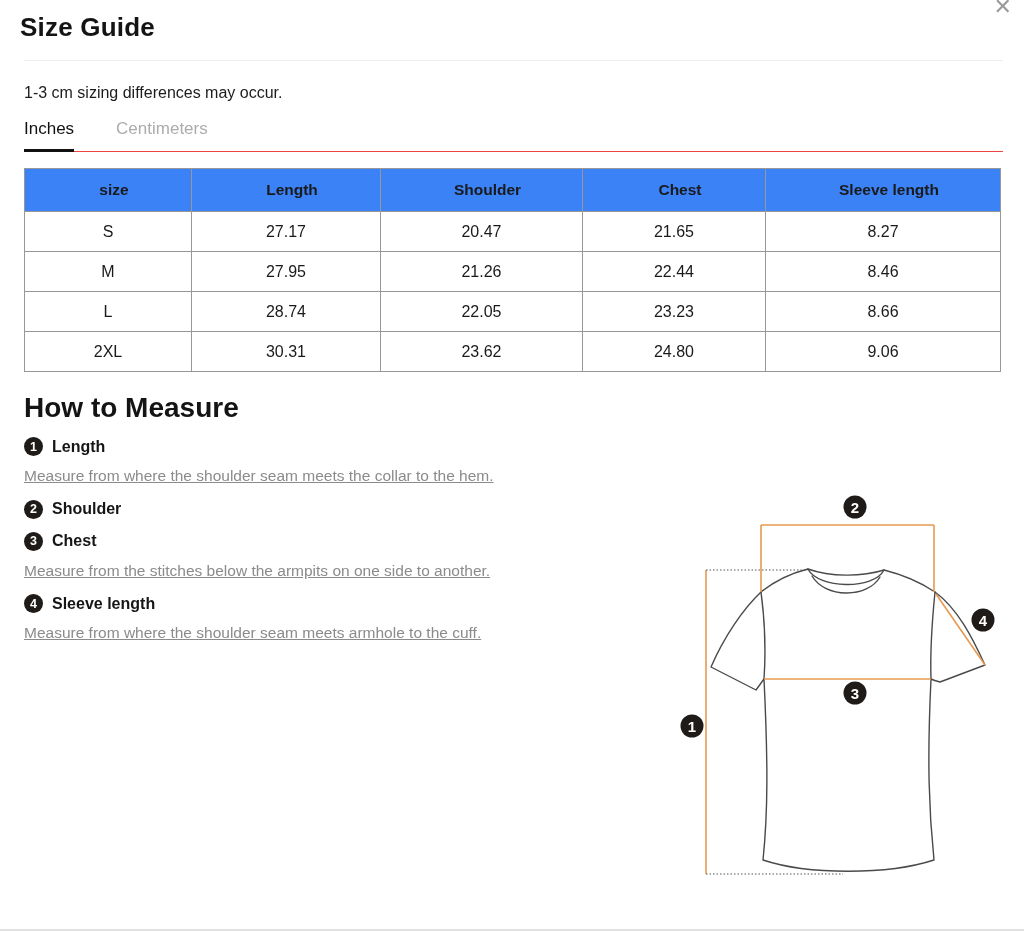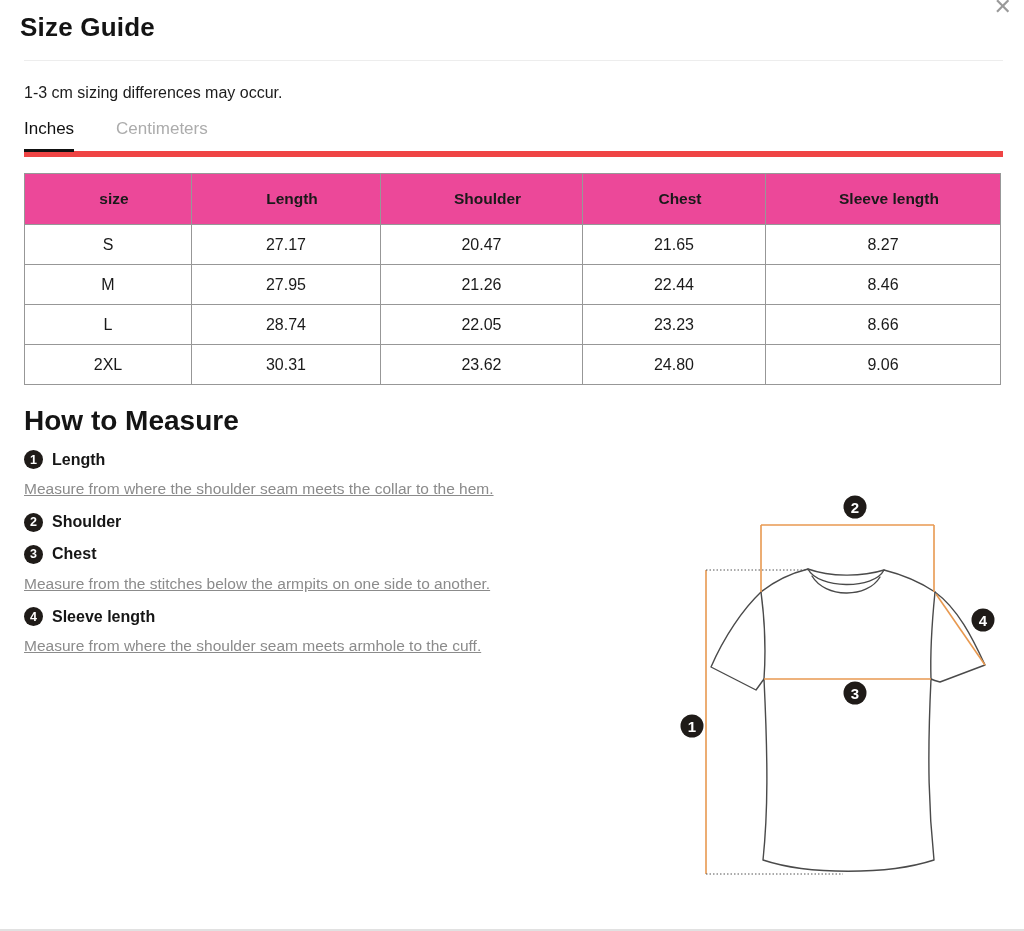--- a/index.html
+++ b/index.html
@@ -10,29 +10,29 @@
   .close-btn { position:absolute; top:-4px; right:12px; font-size:22px; line-height:1;
                color:#9a9a9a; cursor:pointer; font-weight:400; }
 
   .header { padding:12px 24px 0 20px; }
   .page-title { font-size:26px; font-weight:700; color:#141414; letter-spacing:.2px; }
   .header-divider { margin:17px 24px 0 24px; width:979px; border-top:1px solid #ededed; }
 
   .note { margin:23px 24px 4px 24px; font-size:16px; color:#1c1c1c; }
 
   .tabs { margin:17px 24px 0 24px; width:979px; display:flex; gap:42px;
-          border-bottom:6px solid #ef4444; }
+          border-bottom:1px solid #ef4444; }
   .tab { font-size:17px; padding-bottom:10px; cursor:pointer; }
   .tab.active { color:#111; font-weight:500; border-bottom:3px solid #111; margin-bottom:-1px; }
   .tab.inactive { color:#acacac; }
 
   table.size-table { margin:16px 24px 0 24px; width:976px; border-collapse:collapse;
                      table-layout:fixed; }
   .size-table th, .size-table td { border:1px solid #979797; text-align:center; }
-  .size-table th { background:#ec4899; height:51px; font-size:15.5px; font-weight:700; color:#1a1a1a;padding-left:12px; }
+  .size-table th { background:#3b82f6; height:43px; font-size:15.5px; font-weight:700; color:#1a1a1a;padding-left:12px; }
   .size-table td { height:40px; font-size:16px; color:#1a1a1a; font-weight:400; }
   .col-0{width:167px}.col-1{width:189px}.col-2{width:202px}.col-3{width:183px}.col-4{width:235px}
 
   .measure-title { margin:20px 24px 8px 24px; font-size:28px; font-weight:700; color:#141414; }
 
   .measure-list { margin:10px 24px 0 24px; width:620px; }
   .measure-item { margin-top:13px; }
   .measure-head { display:flex; align-items:center; gap:9px; }
   .num-badge { width:19px; height:19px; border-radius:50%; background:#1f1b18; color:#fff;
                font-size:12.5px; font-weight:700; display:flex; align-items:center;

